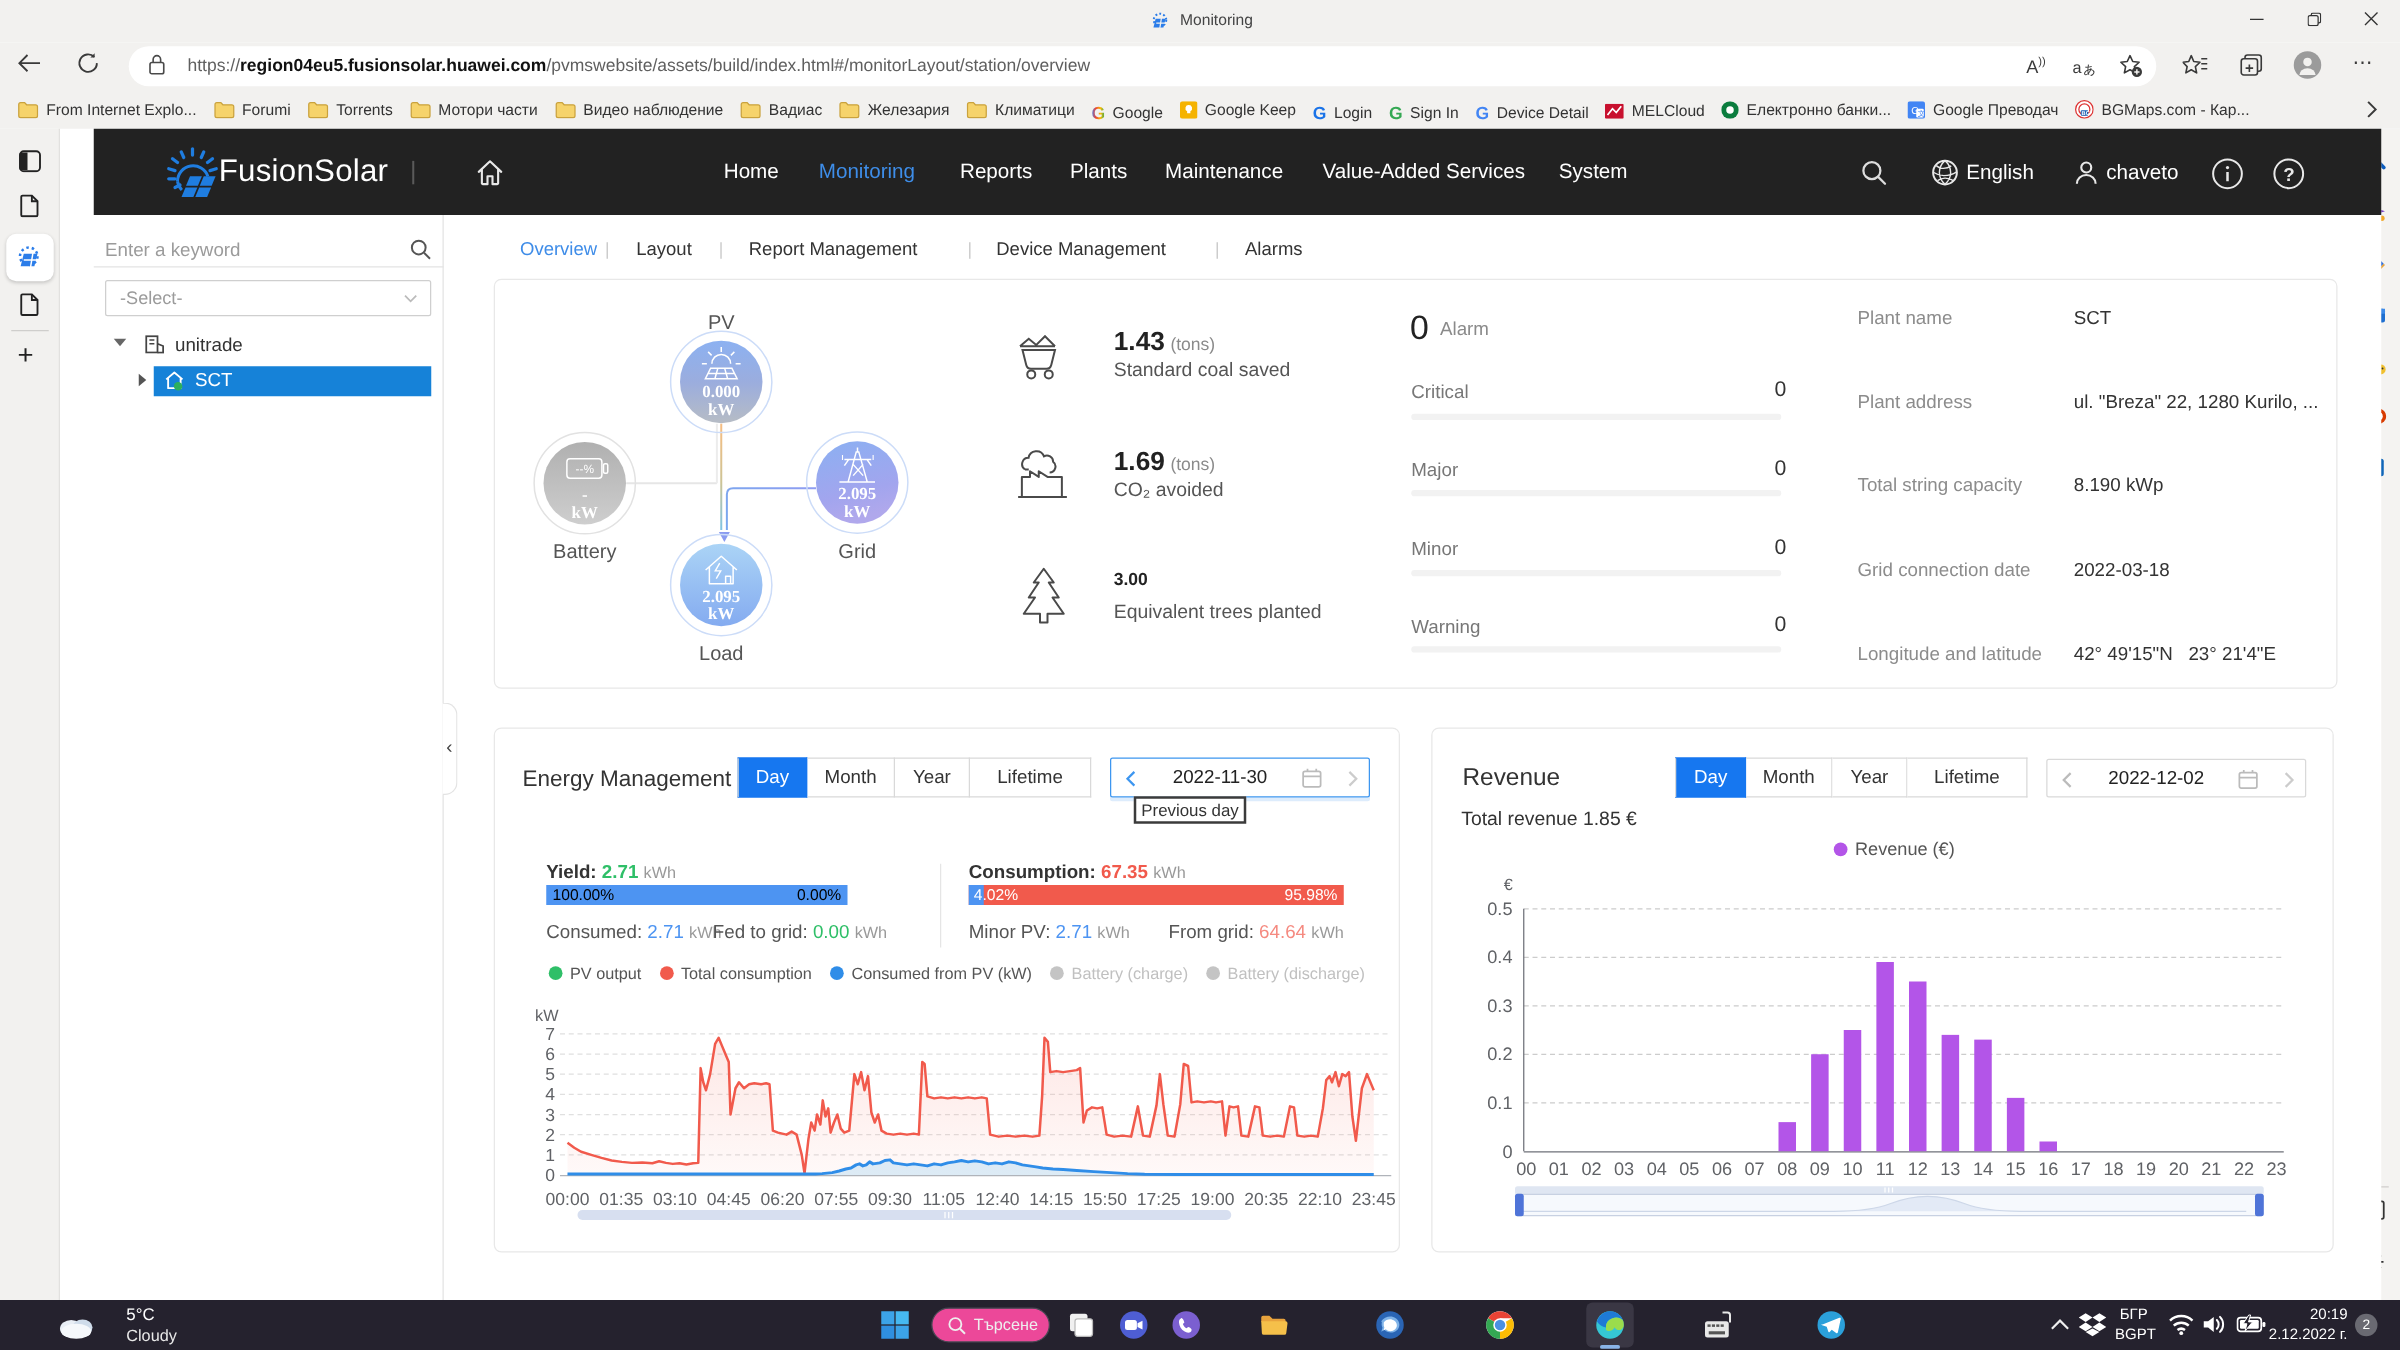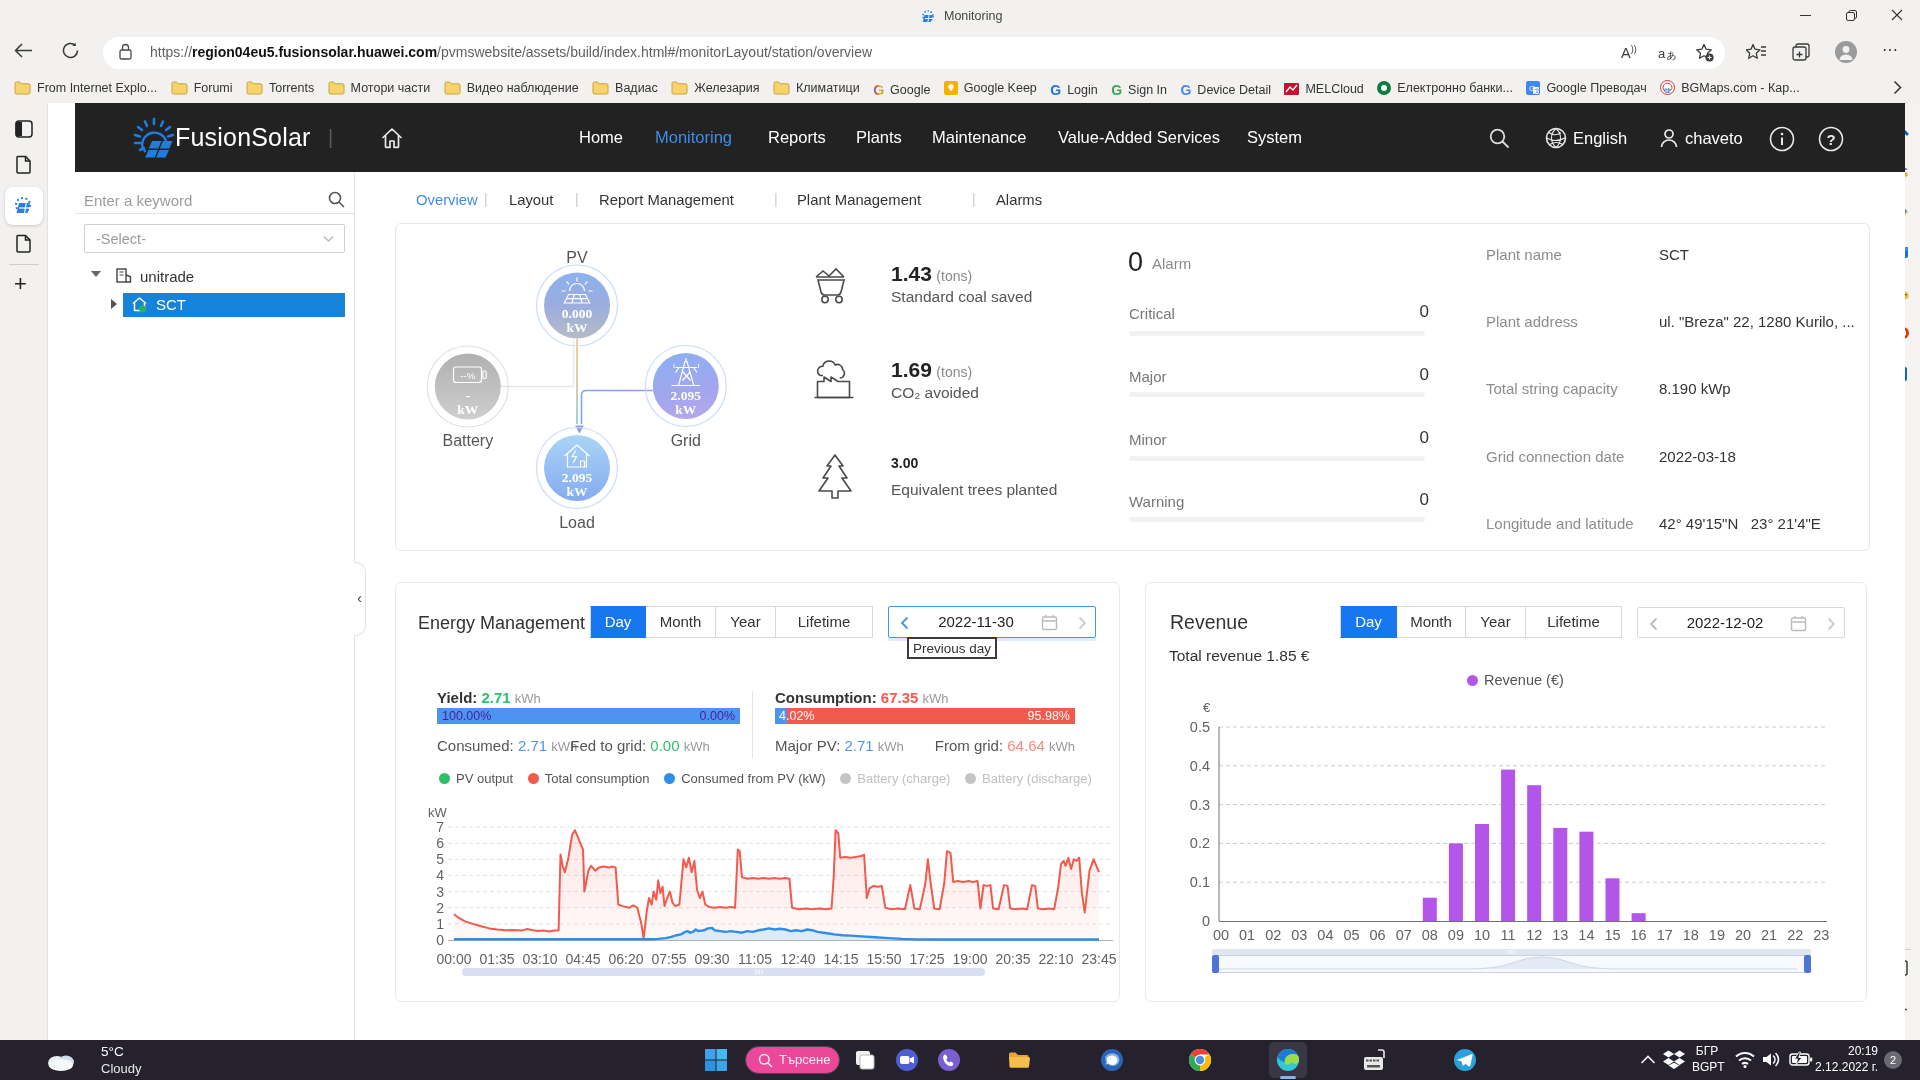--- a/index.html
+++ b/index.html
@@ -312,21 +312,21 @@
     <div style="position:absolute;left:279px;top:390px;width:12px;height:74px;background:#fff;border:1px solid #e3e3e3;border-left:none;border-radius:0 10px 10px 0;color:#444;font-size:15px;line-height:70px;text-align:center">‹</div>
   </div>
   <div id="main">
 
   <div style="position:absolute;left:341px;top:89px;font-size:14.8px;color:#3e8ce8">Overview</div>
   <div style="position:absolute;left:409px;top:88px;font-size:14px;color:#ccc">|</div>
   <div style="position:absolute;left:434px;top:89px;font-size:14.8px;color:#333">Layout</div>
   <div style="position:absolute;left:500px;top:88px;font-size:14px;color:#ccc">|</div>
   <div style="position:absolute;left:524px;top:89px;font-size:14.8px;color:#333">Report Management</div>
   <div style="position:absolute;left:699px;top:88px;font-size:14px;color:#ccc">|</div>
-  <div style="position:absolute;left:722px;top:89px;font-size:14.8px;color:#333">Plant Management</div>
+  <div style="position:absolute;left:722px;top:89px;font-size:14.8px;color:#333">Device Management</div>
   <div style="position:absolute;left:897px;top:88px;font-size:14px;color:#ccc">|</div>
   <div style="position:absolute;left:921px;top:89px;font-size:14.8px;color:#333">Alarms</div>
 
   <div class="card" style="left:320px;top:120px;width:1475px;height:328px"></div>
   <svg style="position:absolute;left:332px;top:137px" width="360" height="300" viewBox="380 240 360 300">
     <defs>
       <linearGradient id="pvg" x1="0" y1="0" x2="0" y2="1">
             <stop offset="0" stop-color="#8cb1f1"></stop>
             <stop offset="0.5" stop-color="#9badde"></stop>
             <stop offset="1" stop-color="#b6bcc5"></stop>
@@ -458,34 +458,34 @@
     <svg style="position:absolute;right:37px;top:7px" width="17" height="17" viewBox="0 0 17 17" fill="none" stroke="#bbb" stroke-width="1.4">
           <rect x="1.5" y="3" width="14" height="12.5" rx="1.5"></rect>
           <path d="M1.5 7 h14 M5 3 V1 M12 3 V1"></path>
         </svg>
     <svg style="position:absolute;right:8px;top:9px" width="9" height="14" viewBox="0 0 9 14">
           <path d="M1.5 1.5 L7 7 L1.5 12.5" fill="none" stroke="#ccc" stroke-width="1.8"></path>
         </svg>
   </div>
   <div style="position:absolute;left:832px;top:534px;height:22px;background:#fff;border:2px solid #3b3b3b;font-size:13.5px;color:#333;text-align:center;line-height:19px;z-index:5;white-space:nowrap;padding:0 4px">Previous day</div>
   <div style="position:absolute;left:362px;top:586px;font-size:15px"><span style="font-weight:bold;color:#333">Yield:</span> <span style="font-weight:bold;color:#2fbf68">2.71</span> <span style="font-size:13px;color:#999">kWh</span></div>
-  <div style="position:absolute;left:362px;top:605px;width:303px;height:16px;background:#4d94f2;color:#4c1d95;font-size:12.5px;line-height:16px">
+  <div style="position:absolute;left:362px;top:605px;width:241px;height:16px;background:#4d94f2;color:#000000;font-size:12.5px;line-height:16px">
         <span style="position:absolute;left:5px">100.00%</span>
         <span style="position:absolute;right:5px">0.00%</span>
       </div>
   <div style="position:absolute;left:362px;top:634px;font-size:15px"><span style="color:#555">Consumed:</span> <span style="color:#4d94f2">2.71</span> <span style="font-size:13px;color:#999">kWh</span></div>
   <div style="position:absolute;left:465px;top:634px;width:200px;text-align:center;font-size:15px;white-space:nowrap"><span style="color:#555">Fed to grid:</span> <span style="color:#2fbf68">0.00</span> <span style="font-size:13px;color:#999">kWh</span></div>
   <div style="position:absolute;left:677px;top:588px;width:1px;height:67px;background:#e5e5e5"></div>
   <div style="position:absolute;left:700px;top:586px;font-size:15px"><span style="font-weight:bold;color:#333">Consumption:</span> <span style="font-weight:bold;color:#f15a4c">67.35</span> <span style="font-size:13px;color:#999">kWh</span></div>
   <div style="position:absolute;left:700px;top:605px;width:300px;height:16px;background:#f15a4c;color:#fff;font-size:12.5px;line-height:16px">
         <span style="position:absolute;left:0;top:0;width:12px;height:16px;background:#4d94f2"></span>
         <span style="position:absolute;left:4px">4.02%</span>
         <span style="position:absolute;right:5px">95.98%</span>
       </div>
-  <div style="position:absolute;left:700px;top:634px;font-size:15px"><span style="color:#555">Major PV:</span> <span style="color:#4d94f2">2.71</span> <span style="font-size:13px;color:#999">kWh</span></div>
+  <div style="position:absolute;left:700px;top:634px;font-size:15px"><span style="color:#555">Minor PV:</span> <span style="color:#4d94f2">2.71</span> <span style="font-size:13px;color:#999">kWh</span></div>
   <div style="position:absolute;left:800px;top:634px;width:200px;text-align:right;font-size:15px;white-space:nowrap"><span style="color:#555">From grid:</span> <span style="color:#f58a80">64.64</span> <span style="font-size:13px;color:#999">kWh</span></div>
   <div style="position:absolute;left:364px;top:668px;font-size:13px;color:#555;white-space:nowrap">
     <span class="dot" style="background:#2fbf68"></span><span style="margin-right:11px">PV output</span>
     <span class="dot" style="background:#f15a4c"></span><span style="margin-right:11px">Total consumption</span>
     <span class="dot" style="background:#2f8de8"></span><span style="margin-right:11px">Consumed from PV (kW)</span>
     <span class="dot" style="background:#c4c4c4"></span><span style="margin-right:11px;color:#c0c0c0">Battery (charge)</span>
     <span class="dot" style="background:#c4c4c4"></span><span style="color:#c0c0c0">Battery (discharge)</span>
   </div>
   <svg style="position:absolute;left:347px;top:697px" width="695" height="190" viewBox="395 800 695 190">
 <text x="401" y="817" font-size="13" fill="#606266">kW</text>

